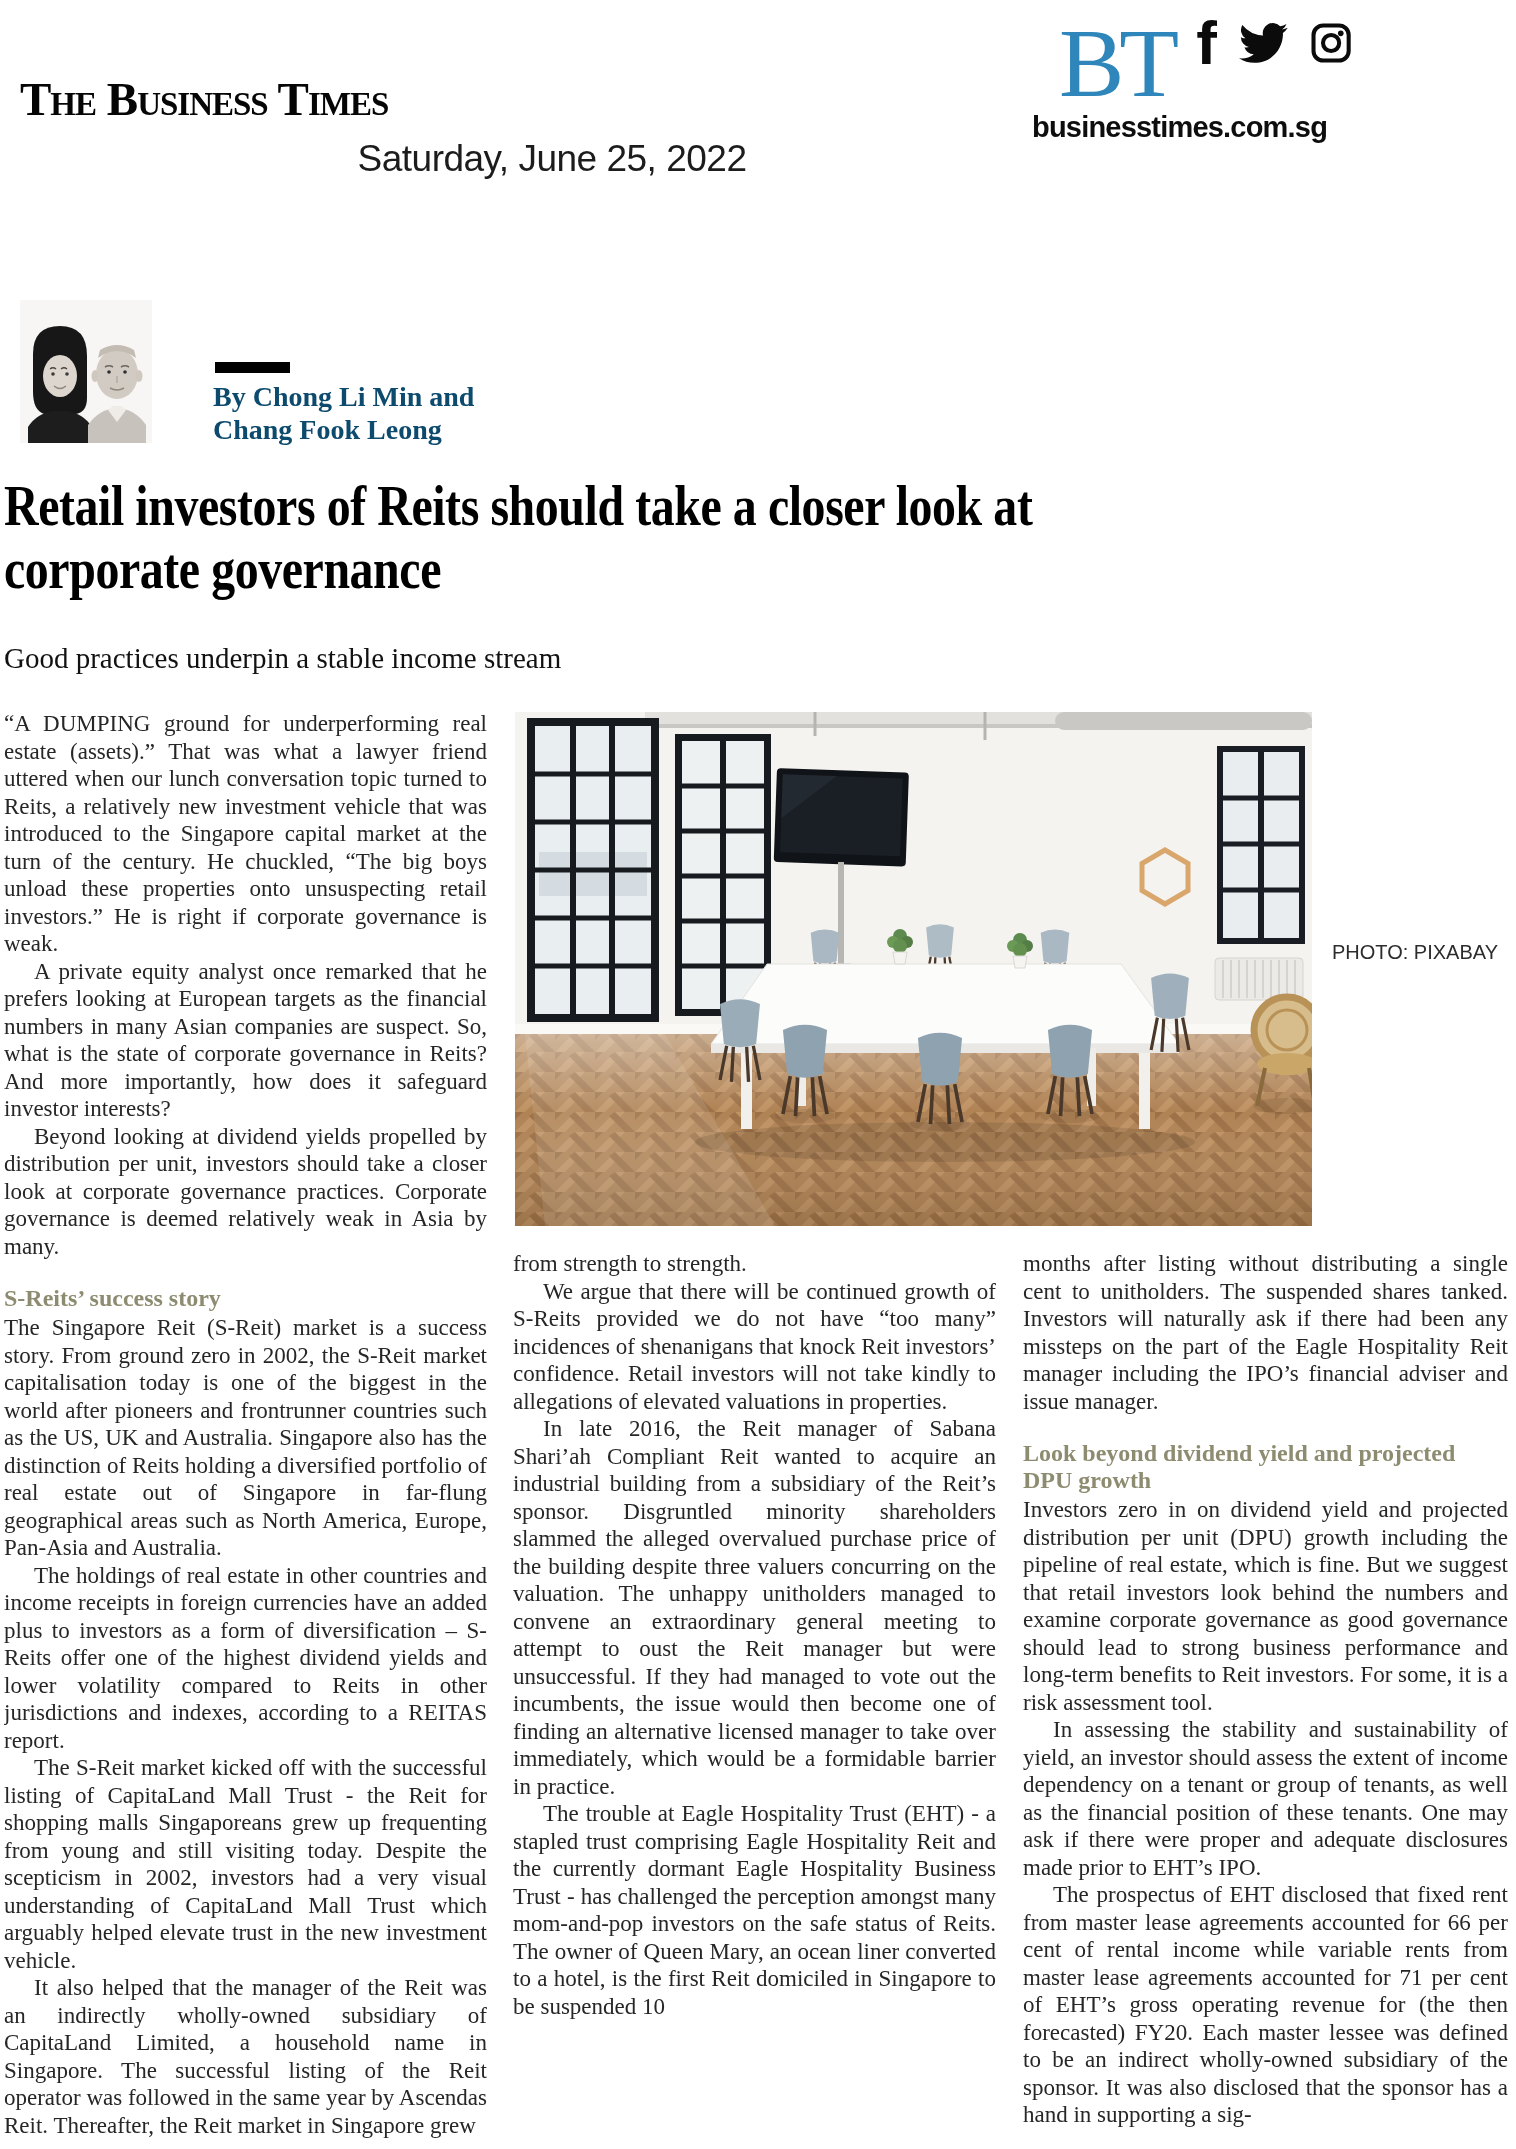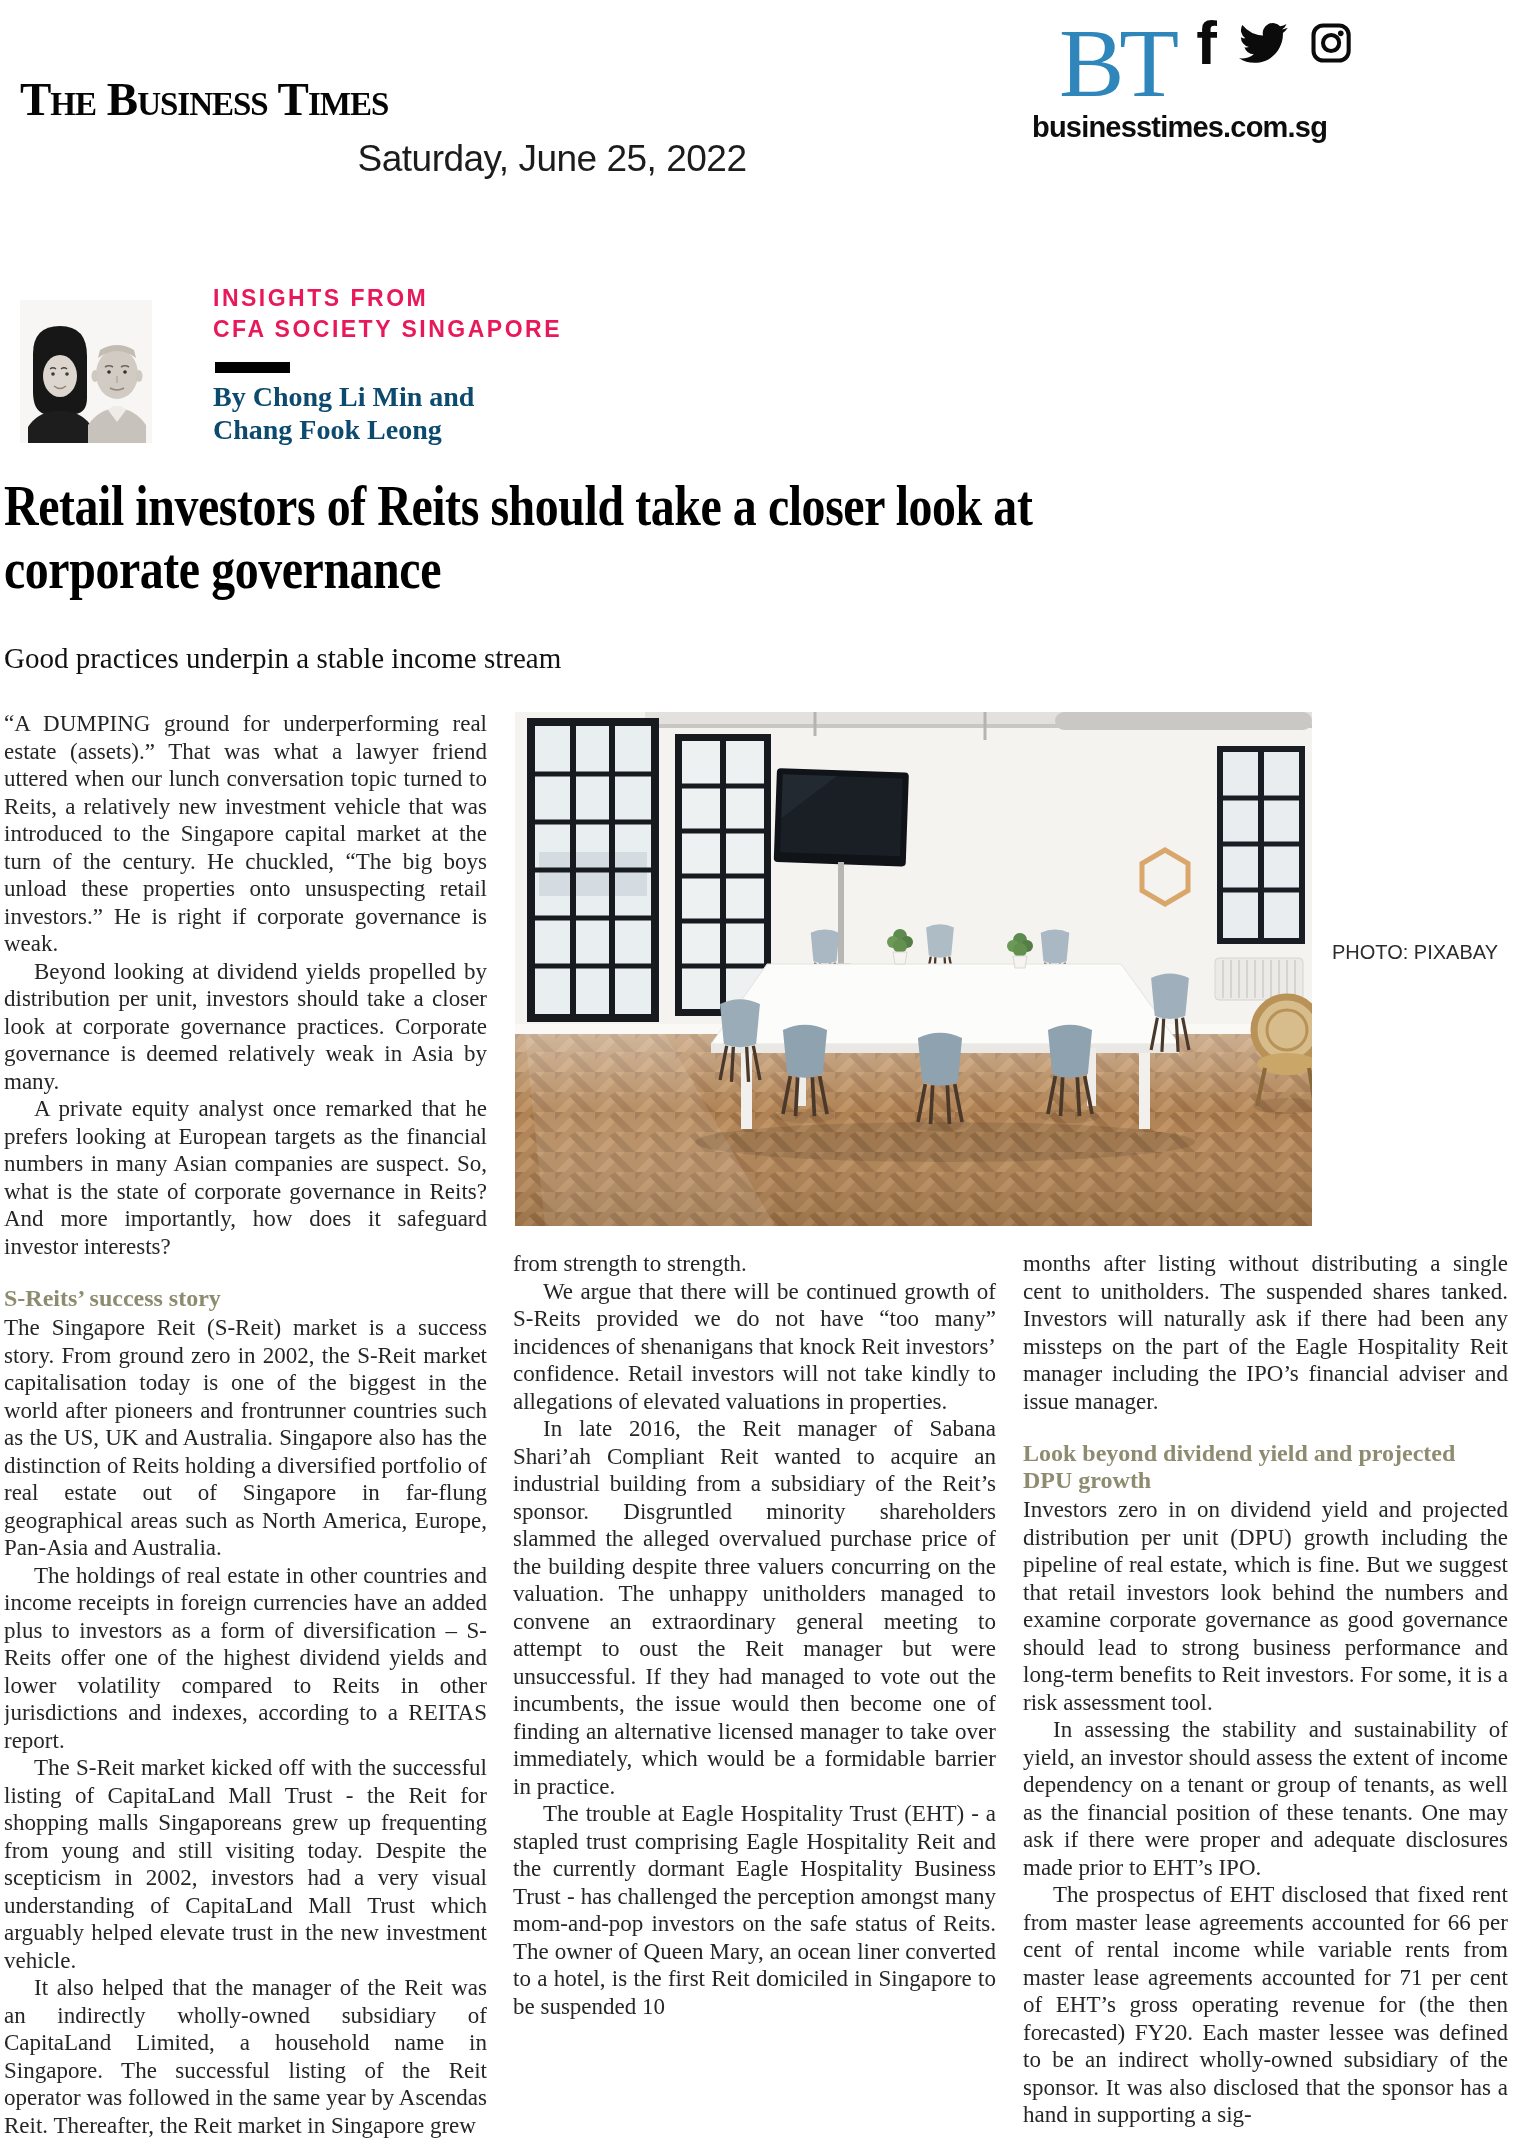--- a/index.html
+++ b/index.html
@@ -96,33 +96,31 @@
       <ellipse cx="119" cy="76" rx="3.5" ry="6" fill="#cfc8c0"></ellipse>
     <circle cx="89" cy="72" r="1.8" fill="#2f2f2f"></circle>
       <circle cx="105" cy="72" r="1.8" fill="#2f2f2f"></circle>
     <path d="M85,67 q4,-2.5 8,0 M101,67 q4,-2.5 8,0" stroke="#6b655e" stroke-width="1.5" fill="none"></path>
     <path d="M97,76 l0,7" stroke="#b5ada3" stroke-width="1.6"></path>
     <path d="M90,88 Q97,92 104,88" stroke="#8f867c" stroke-width="1.6" fill="none"></path>
     <path d="M68,143 L68,125 Q79,109 97,108 Q115,109 126,125 L126,143 Z" fill="#c7c2bc"></path>
     <path d="M88,110 L97,122 L106,110 L101,106 L93,106 Z" fill="#efece8"></path>
   </svg>
 
-  <div class="kicker" style="color:#e8195b;">INSIGHTS FROM
-CFA SOCIETY SINGAPORE</div>
   <div class="byline-bar"></div>
   <div class="authors" style="color:#0c4a6e;">By Chong Li Min and
 Chang Fook Leong</div>
 
   <h1 class="headline">Retail investors of Reits should take a closer look at corporate governance</h1>
   <h2 class="standfirst">Good practices underpin a stable income stream</h2>
 
   <div class="col col1">
       <p class="col-para">“A DUMPING ground for underperforming real estate (assets).” That was what a lawyer friend uttered when our lunch conversation topic turned to Reits, a relatively new investment vehicle that was introduced to the Singapore capital market at the turn of the century. He chuckled, “The big boys unload these properties onto unsuspecting retail investors.” He is right if corporate governance is weak.</p>
+      <p class="col-para">A private equity analyst once remarked that he prefers looking at European targets as the financial numbers in many Asian companies are suspect. So, what is the state of corporate governance in Reits? And more importantly, how does it safeguard investor interests?</p>
       <p class="col-para">Beyond looking at dividend yields propelled by distribution per unit, investors should take a closer look at corporate governance practices. Corporate governance is deemed relatively weak in Asia by many.</p>
-      <p class="col-para">A private equity analyst once remarked that he prefers looking at European targets as the financial numbers in many Asian companies are suspect. So, what is the state of corporate governance in Reits? And more importantly, how does it safeguard investor interests?</p>
       <h3 class="col-heading" style="color: rgb(142, 140, 112);">S-Reits’ success story</h3>
       <p class="col-para">The Singapore Reit (S-Reit) market is a success story. From ground zero in 2002, the S-Reit market capitalisation today is one of the biggest in the world after pioneers and frontrunner countries such as the US, UK and Australia. Singapore also has the distinction of Reits holding a diversified portfolio of real estate out of Singapore in far-flung geographical areas such as North America, Europe, Pan-Asia and Australia.</p>
       <p class="col-para">The holdings of real estate in other countries and income receipts in foreign currencies have an added plus to investors as a form of diversification – S-Reits offer one of the highest dividend yields and lower volatility compared to Reits in other jurisdictions and indexes, according to a REITAS report.</p>
       <p class="col-para">The S-Reit market kicked off with the successful listing of CapitaLand Mall Trust - the Reit for shopping malls Singaporeans grew up frequenting from young and still visiting today. Despite the scepticism in 2002, investors had a very visual understanding of CapitaLand Mall Trust which arguably helped elevate trust in the new investment vehicle.</p>
       <p class="col-para">It also helped that the manager of the Reit was an indirectly wholly-owned subsidiary of CapitaLand Limited, a household name in Singapore. The successful listing of the Reit operator was followed in the same year by Ascendas Reit. Thereafter, the Reit market in Singapore grew</p>
     </div>
 
   <figure class="photo">
     <svg width="797" height="514" viewBox="0 0 797 514" preserveAspectRatio="none">
       <defs>

